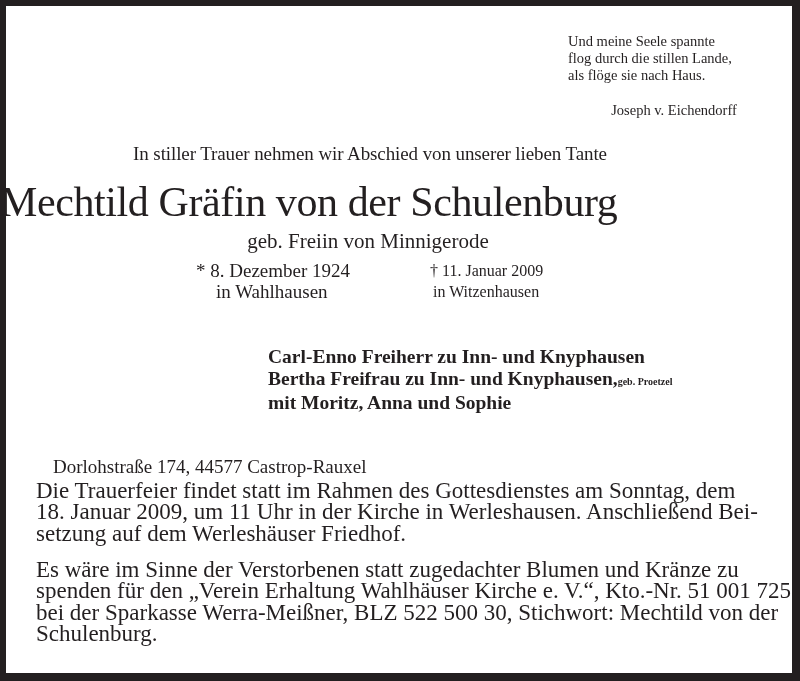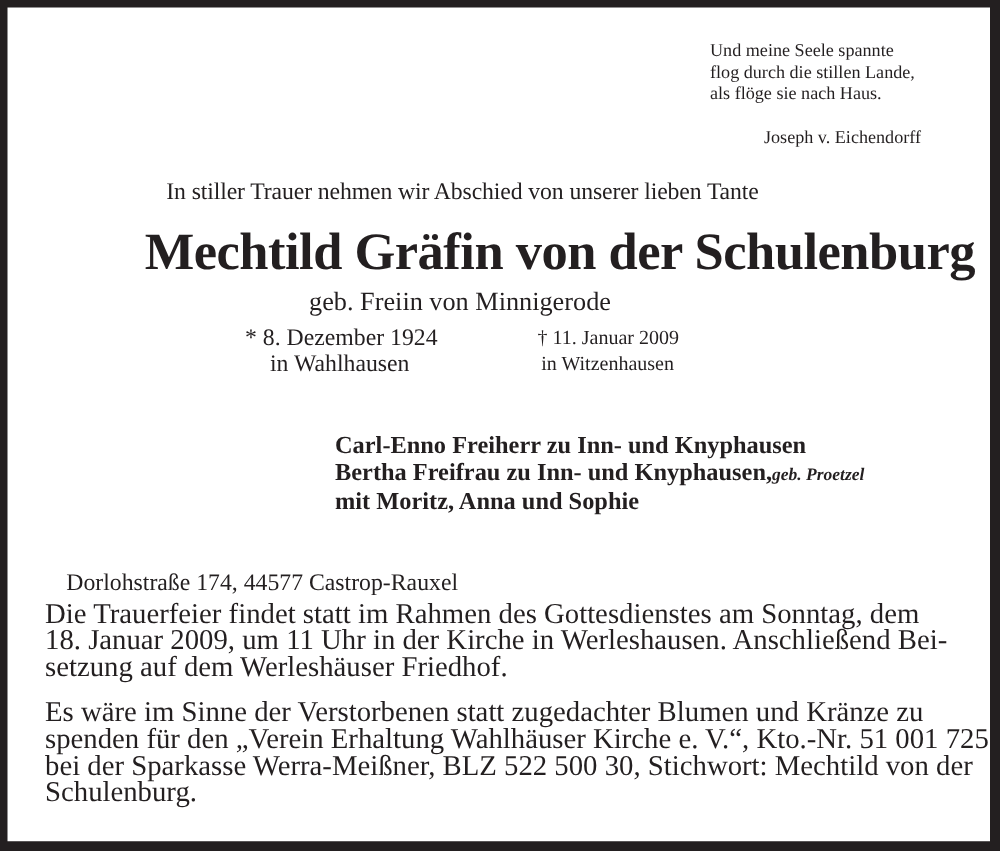--- a/index.html
+++ b/index.html
@@ -13,30 +13,30 @@
       border-bottom: 8px solid #231f20;
       background: #fff;
     }
     .serif { font-family: "Liberation Serif", "DejaVu Serif", serif; color: #231f20; }
     .abs { position: absolute; white-space: nowrap; }
 
     .poem { left: 568px; top: 33px; font-size: 14.5px; line-height: 17.2px; }
     .poem-author { left: 600px; top: 102px; width: 148px; text-align: center; font-size: 14.5px; }
 
     .intro { left: 0; width: 740px; top: 143px; text-align: center; font-size: 19px; letter-spacing: -0.1px; }
-    .title { left: 0; width: 780px; top: 178px; text-align: right; font-size: 42px; font-weight: bold; letter-spacing: -0.4px; }
+    .title { left: 0; width: 780px; top: 178px; text-align: left; font-size: 42px; font-weight: normal; letter-spacing: -0.4px; }
     .birthname { left: 0; width: 736px; top: 229px; text-align: center; font-size: 21px; }
 
     .birth { left: 196px; top: 260px; font-size: 19px; line-height: 21px; }
     .birth .place { padding-left: 20px; }
     .death { left: 430px; top: 260px; font-size: 16px; line-height: 21px; }
     .death .place { padding-left: 3px; }
 
     .mourners { left: 268px; top: 346px; font-size: 19.5px; line-height: 21.5px; font-weight: bold; }
-    .mourners .nee { font-size: 14px; font-weight: bold; font-style: italic; }
+    .mourners .nee { font-size: 10px; font-weight: bold; }
 
     .address { left: 53px; top: 456px; font-size: 19px; }
     .para { left: 36px; width: 694px; font-size: 23px; line-height: 21.3px; text-align: justify; text-align-last: left; white-space: normal; }
     .p1 { top: 480px; }
     .p2 { top: 559px; }
     .line { display: block; text-align: justify; text-align-last: justify; white-space: nowrap; }
     .line.last { text-align-last: left; }
   </style>
 </head>
 <body>

